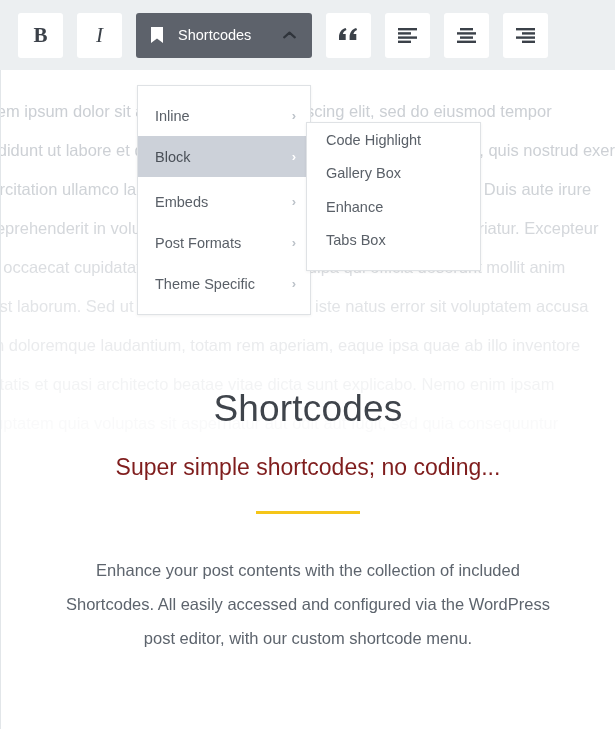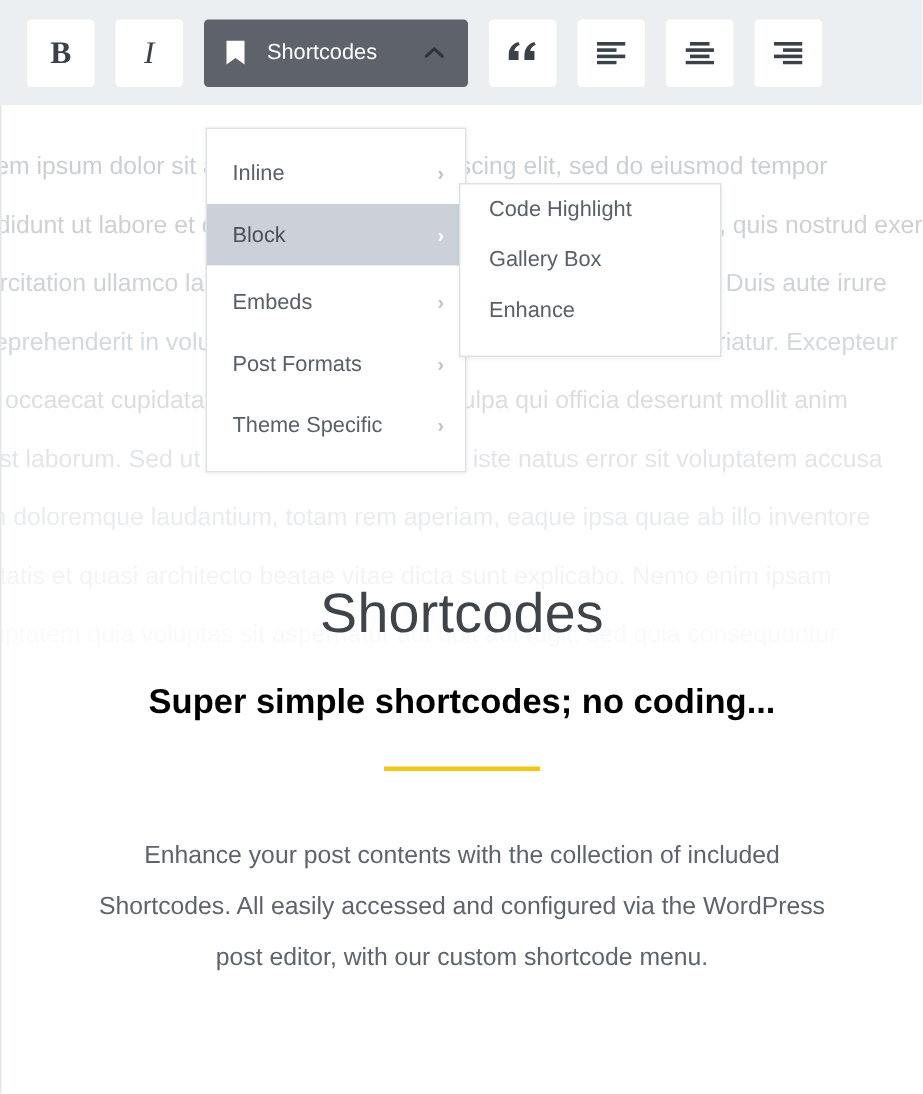--- a/index.html
+++ b/index.html
@@ -80,21 +80,21 @@
   .lorem .ln:nth-child(9) { opacity: .10; }
 
   
   .hero { position: absolute; left: 0; top: 320px; width: 614px; text-align: center; }
   .hero-title {
     font-size: 37px; font-weight: 400; color: #3f444b;
     letter-spacing: .2px; line-height: 1;
   }
   .hero-sub {
     margin-top: 29px;
-    font-size: 23px; font-weight: 700; color: #000000;
+    font-size: 23px; font-weight: 400; color: #7f1d1d;
     line-height: 1;
   }
   .hero-rule {
     width: 104px; height: 3px; background: #f5c518;
     margin: 32px auto 0;
   }
   .hero-body {
     margin: 39px auto 0; width: 500px;
     font-size: 16.5px; line-height: 34px; color: #5d646d;
   }
@@ -254,15 +254,18 @@
   <div class="menu menu-sub">
     <div class="menu-item">
       <span>Code Highlight</span>
     </div>
     <div class="menu-item">
       <span>Gallery Box</span>
     </div>
     <div class="menu-item">
       <span>Enhance</span>
     </div>
+    <div class="menu-item">
+      <span>Tabs Box</span>
+    </div>
   </div>
 
 </div>
 
 </body></html>

